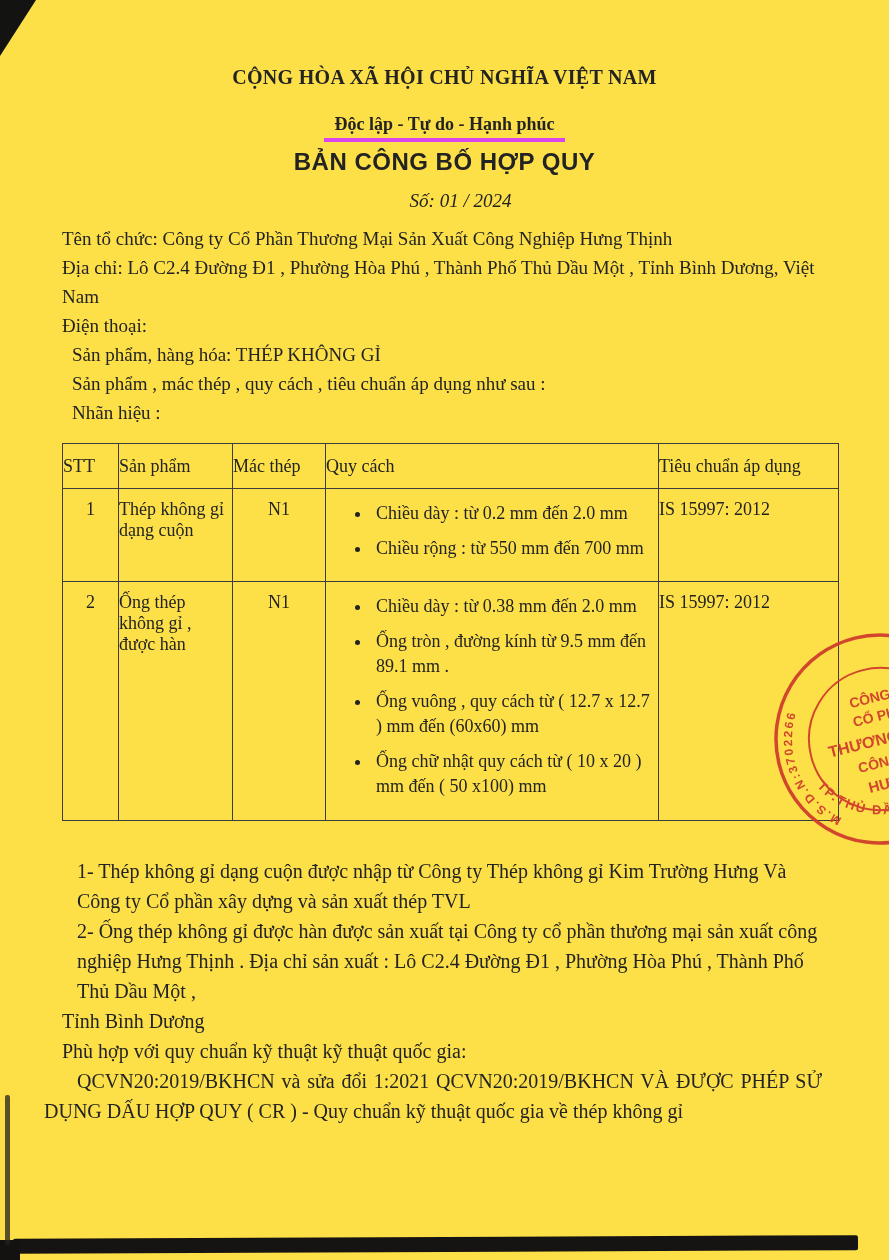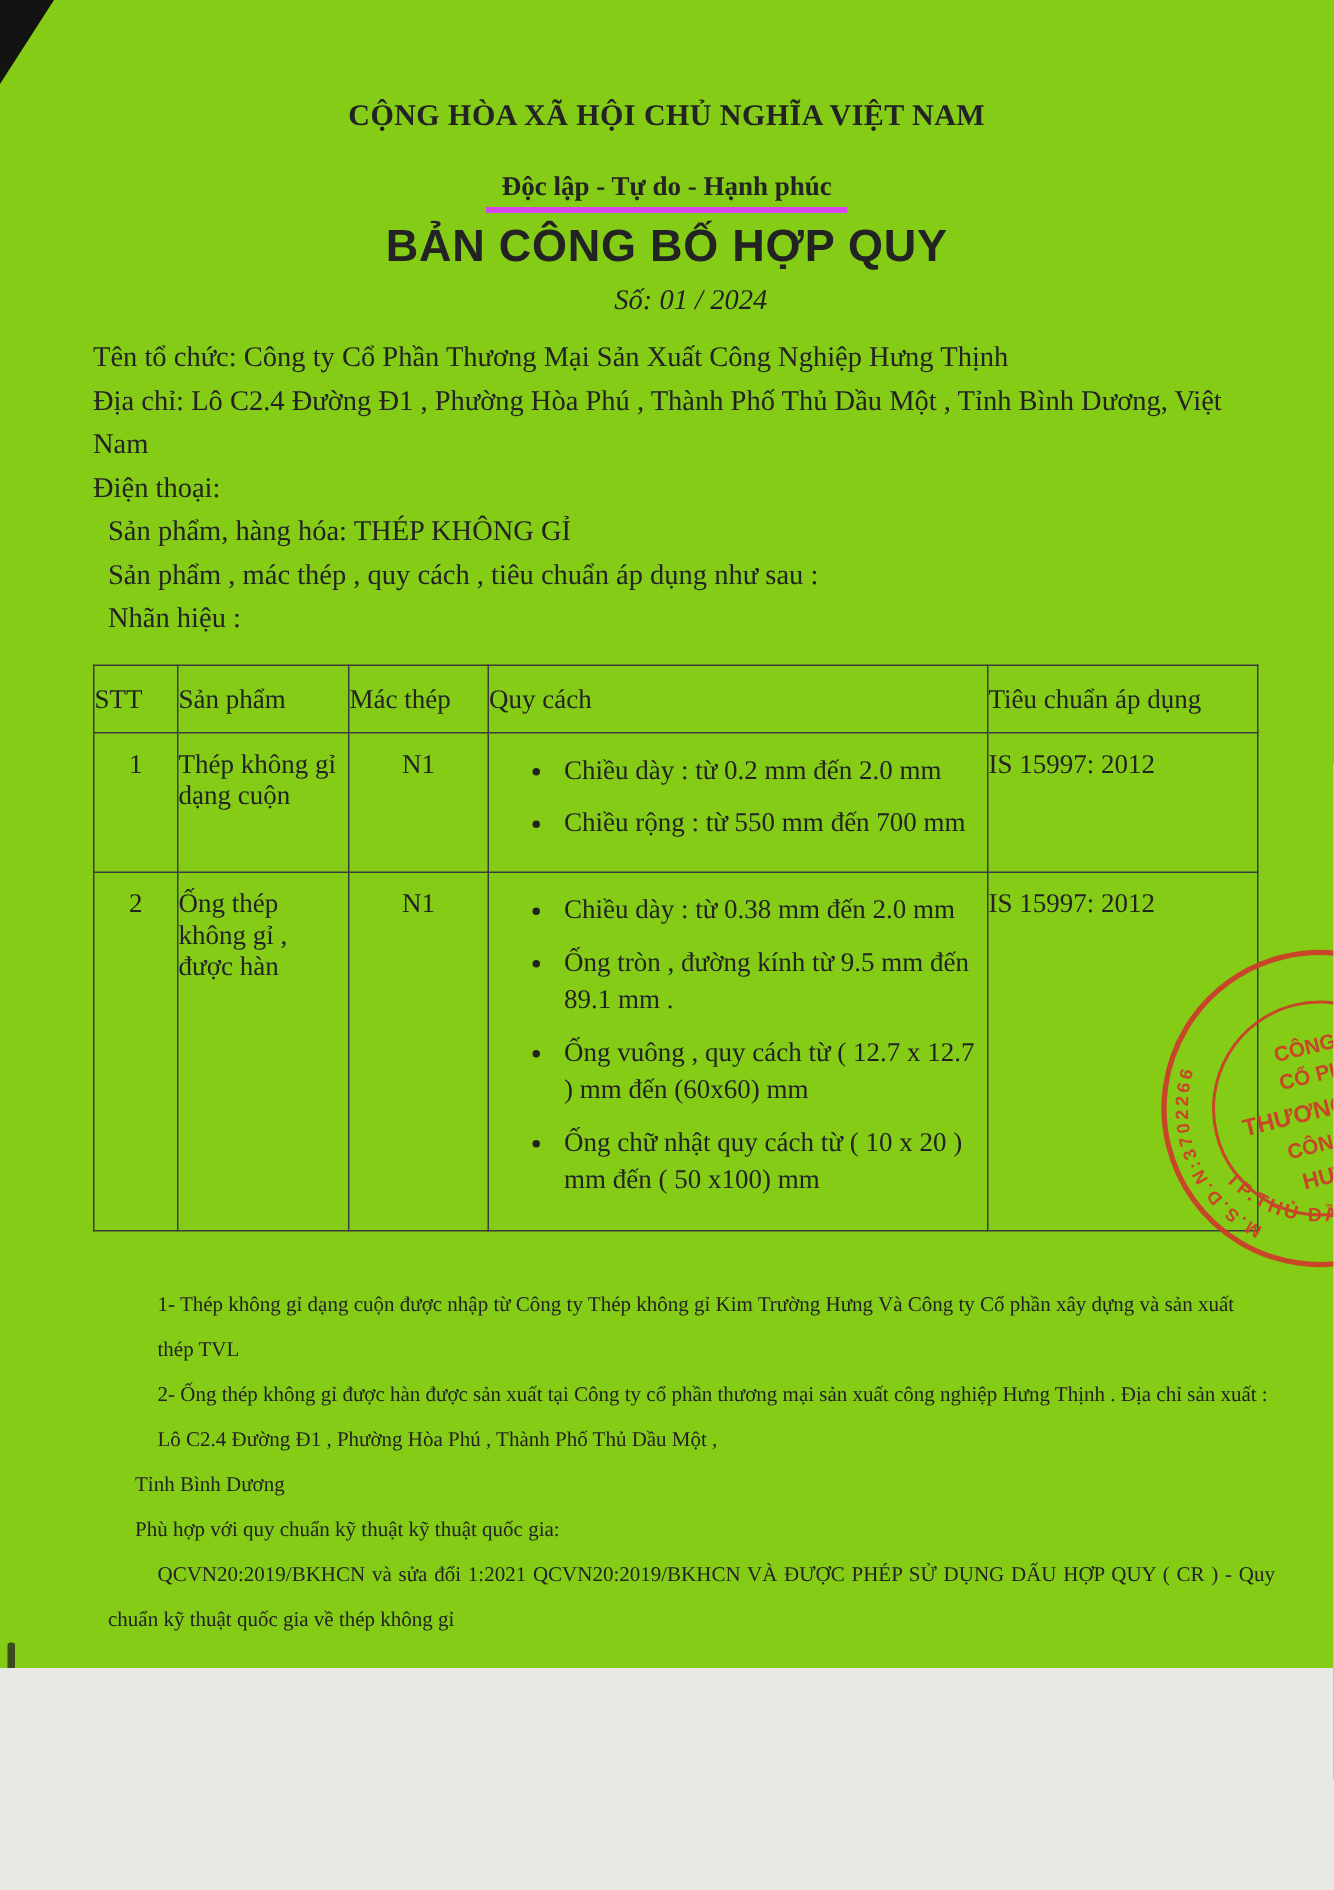--- a/index.html
+++ b/index.html
@@ -1,20 +1,20 @@
 <!DOCTYPE html>
 <html><head>
 <meta charset="utf-8">
 <style>
   html,body { margin:0; padding:0; background:#e8e8e4; }
   .page {
     position:relative;
-    width:889px; height:1112px;
+    width:889px; height:1260px;
     margin:0 auto;
-    background:#84cc16;
+    background:#fde047;
     overflow:hidden;
     font-family:"Liberation Serif", serif;
     color:#232323;
   }
 
   
   .corner-wedge {
     position:absolute; left:0; top:0; width:40px; height:60px;
     background:#131311;
     clip-path:polygon(0 0, 36px 0, 0 56px);
@@ -40,21 +40,21 @@
     display:inline-block; margin-top:7px;
     font-size:18px; font-weight:bold;
     padding:0 10px 3px 10px;
     border-bottom:4px solid #d946ef;
   }
 
   .doc-title {
     position:absolute; top:148px; left:0; width:100%;
     text-align:center;
     font-family:"Liberation Sans", sans-serif;
-    font-size:30px; font-weight:bold; letter-spacing:.5px;
+    font-size:24px; font-weight:bold; letter-spacing:.5px;
   }
   .doc-number {
     position:absolute; top:190px; left:16px; width:100%;
     text-align:center; font-size:19px;font-style:italic;
   }
 
   
   .info { position:absolute; top:224px; left:62px; width:755px; font-size:19px; line-height:29px; }
   .info p { margin:0; }
   .info .indent { padding-left:10px; }
@@ -74,21 +74,21 @@
   table.spec th { font-weight:normal; text-align:left; height:24px; vertical-align:middle; }
   th.c-stt, td.c-stt { text-align:center; }
   td.c-mac { text-align:center; }
   td.c-quy { padding:10px 6px 10px 0; }
   td.c-quy ul { margin:2px 0 0 0; padding-left:46px; }
   td.c-quy li { padding-left:4px; margin-bottom:10px; line-height:25px; }
   tr.r1 td { height:72px; }
   tr.r2 td { height:218px; }
 
   
-  .notes { position:absolute; top:856px; left:72px; width:778px; font-size:14px; line-height:30px; }
+  .notes { position:absolute; top:856px; left:44px; width:778px; font-size:20px; line-height:30px; }
   .notes p { margin:0; }
   .notes .note { padding-left:33px; }
   .notes .small-indent { padding-left:18px; }
   .notes .standard { text-indent:33px; text-align:justify; }
 
   
   .stamp {
     position:absolute; left:745px; top:604px;
     opacity:.92;
   }

